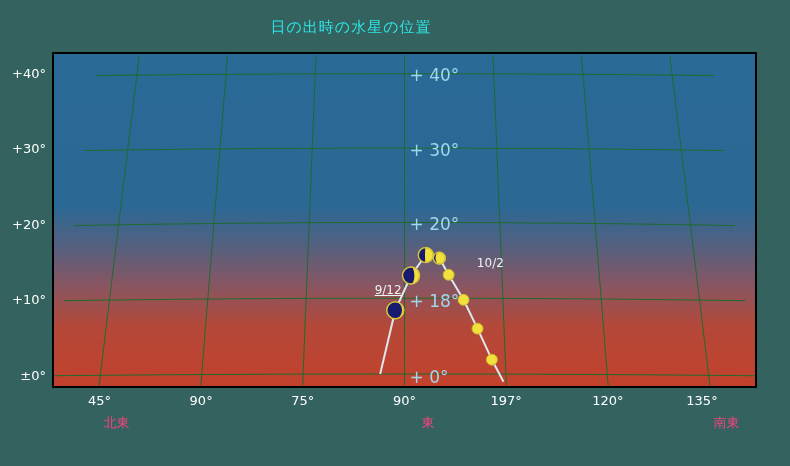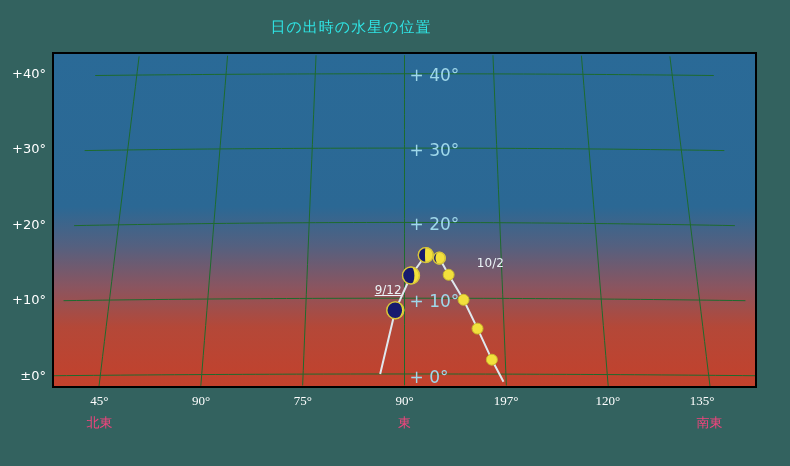--- a/index.html
+++ b/index.html
@@ -58,29 +58,28 @@
   }
   .xtick {
     position: absolute;
     top: 393px;
     color: #ffffff;
     font-size: 13px;
     white-space: nowrap;
     text-align: center;
     width: 60px;
     margin-left: -30px;
-    font-family: Liberation Serif, serif;
   }
   .dirlabel {
     position: absolute;
     top: 414px;
     color: #f4447e;
     font-size: 13px;
     white-space: nowrap;
-    text-align: center;
+    text-align: right;
     width: 60px;
     margin-left: -30px;
   }
   .inner-label {
     position: absolute;
     color: #9fd8ea;
     font-size: 17px;
     white-space: nowrap;
   }
   .date-label {
@@ -205,21 +204,21 @@
     </div>
   <div id="dir-layer">
       <div class="dirlabel" style="left: 99.4519px;">北東</div>
       <div class="dirlabel" style="left: 404.5px;">東</div>
       <div class="dirlabel" style="left: 709.548px;">南東</div>
     </div>
   <div id="inner-layer">
       <div class="inner-label" style="left: 409.5px; top: 64.8739px;">+ 40°</div>
       <div class="inner-label" style="left: 409.5px; top: 139.668px;">+ 30°</div>
       <div class="inner-label" style="left: 409.5px; top: 214.463px;">+ 20°</div>
-      <div class="inner-label" style="left: 409.5px; top: 290.68px;">+ 10°</div>
+      <div class="inner-label" style="left: 409.5px; top: 290.68px;">+ 18°</div>
       <div class="inner-label" style="left: 409.5px; top: 366.896px;">+ 0°</div>
     </div>
   <div id="date-layer">
       <div class="date-label" style="left: 374.701px; top: 283.061px; text-decoration: underline;">9/12</div>
       <div class="date-label" style="left: 431.874px; top: 255.671px; margin-left: 45px;">10/2</div>
     </div>
 
 </div>
 
 </body></html>

